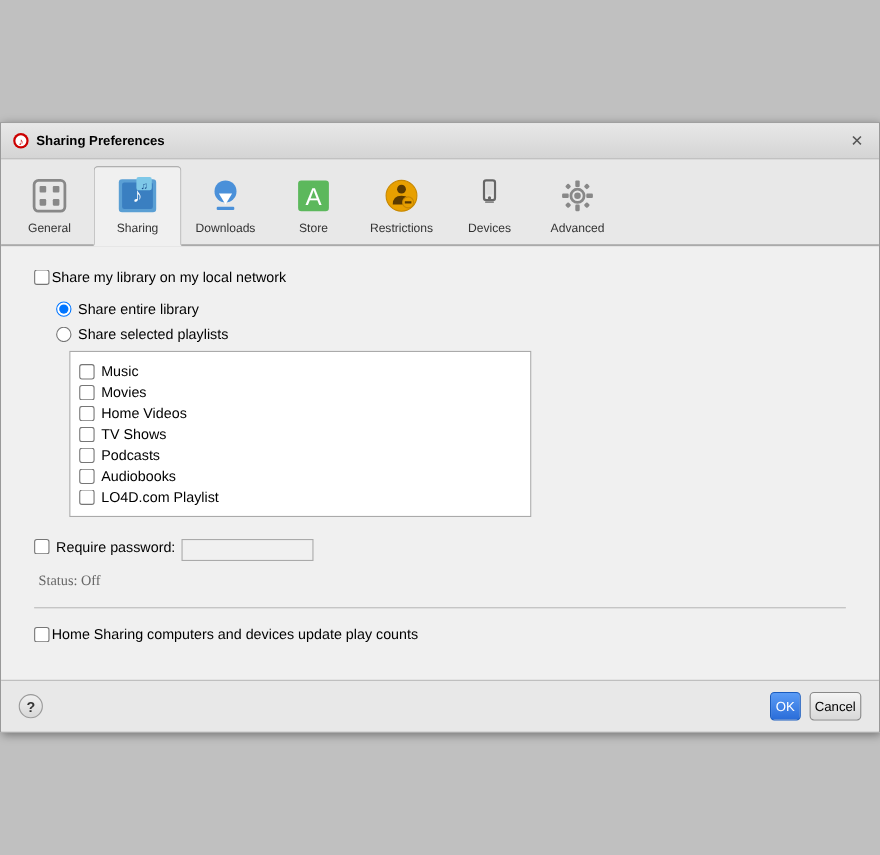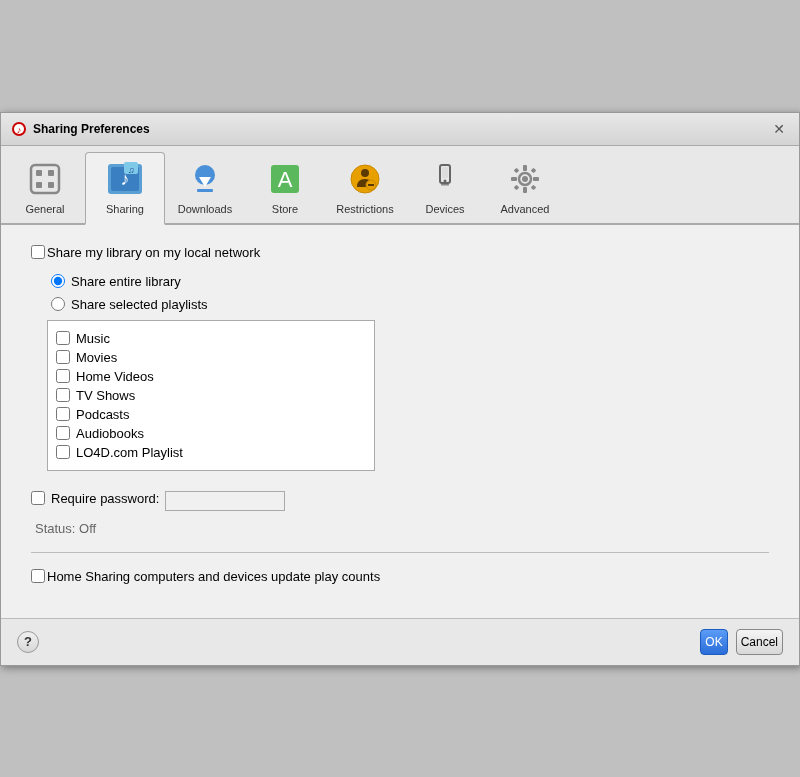--- a/index.html
+++ b/index.html
@@ -108,42 +108,43 @@
       margin-bottom: 14px;
     }
     .radio-row {
       display: flex;
       align-items: center;
       gap: 6px;
       margin-left: 20px;
       margin-bottom: 8px;
     }
     .playlist-box {
-      margin-left: 16px;
+      margin-left: 32px;
       margin-bottom: 20px;
       border: 1px solid #aaa;
       background: white;
-      width: 328px;
+      width: 420px;
       padding: 8px;
     }
     .playlist-item {
       display: flex;
       align-items: center;
       gap: 6px;
       padding: 2px 0;
     }
     .require-section {
       display: flex;
       gap: 6px;
       margin-bottom: 10px;
     }
     .status-row {
       margin-left: 4px;
       color: #666;
       margin-bottom: 16px;
+      font-family: Liberation Serif, serif;
     }
     .bottom-bar {
       background: #e8e8e8;
       border-top: 1px solid #bbb;
       padding: 10px 16px;
       display: flex;
       align-items: center;
       justify-content: space-between;
     }
     .help-btn {

